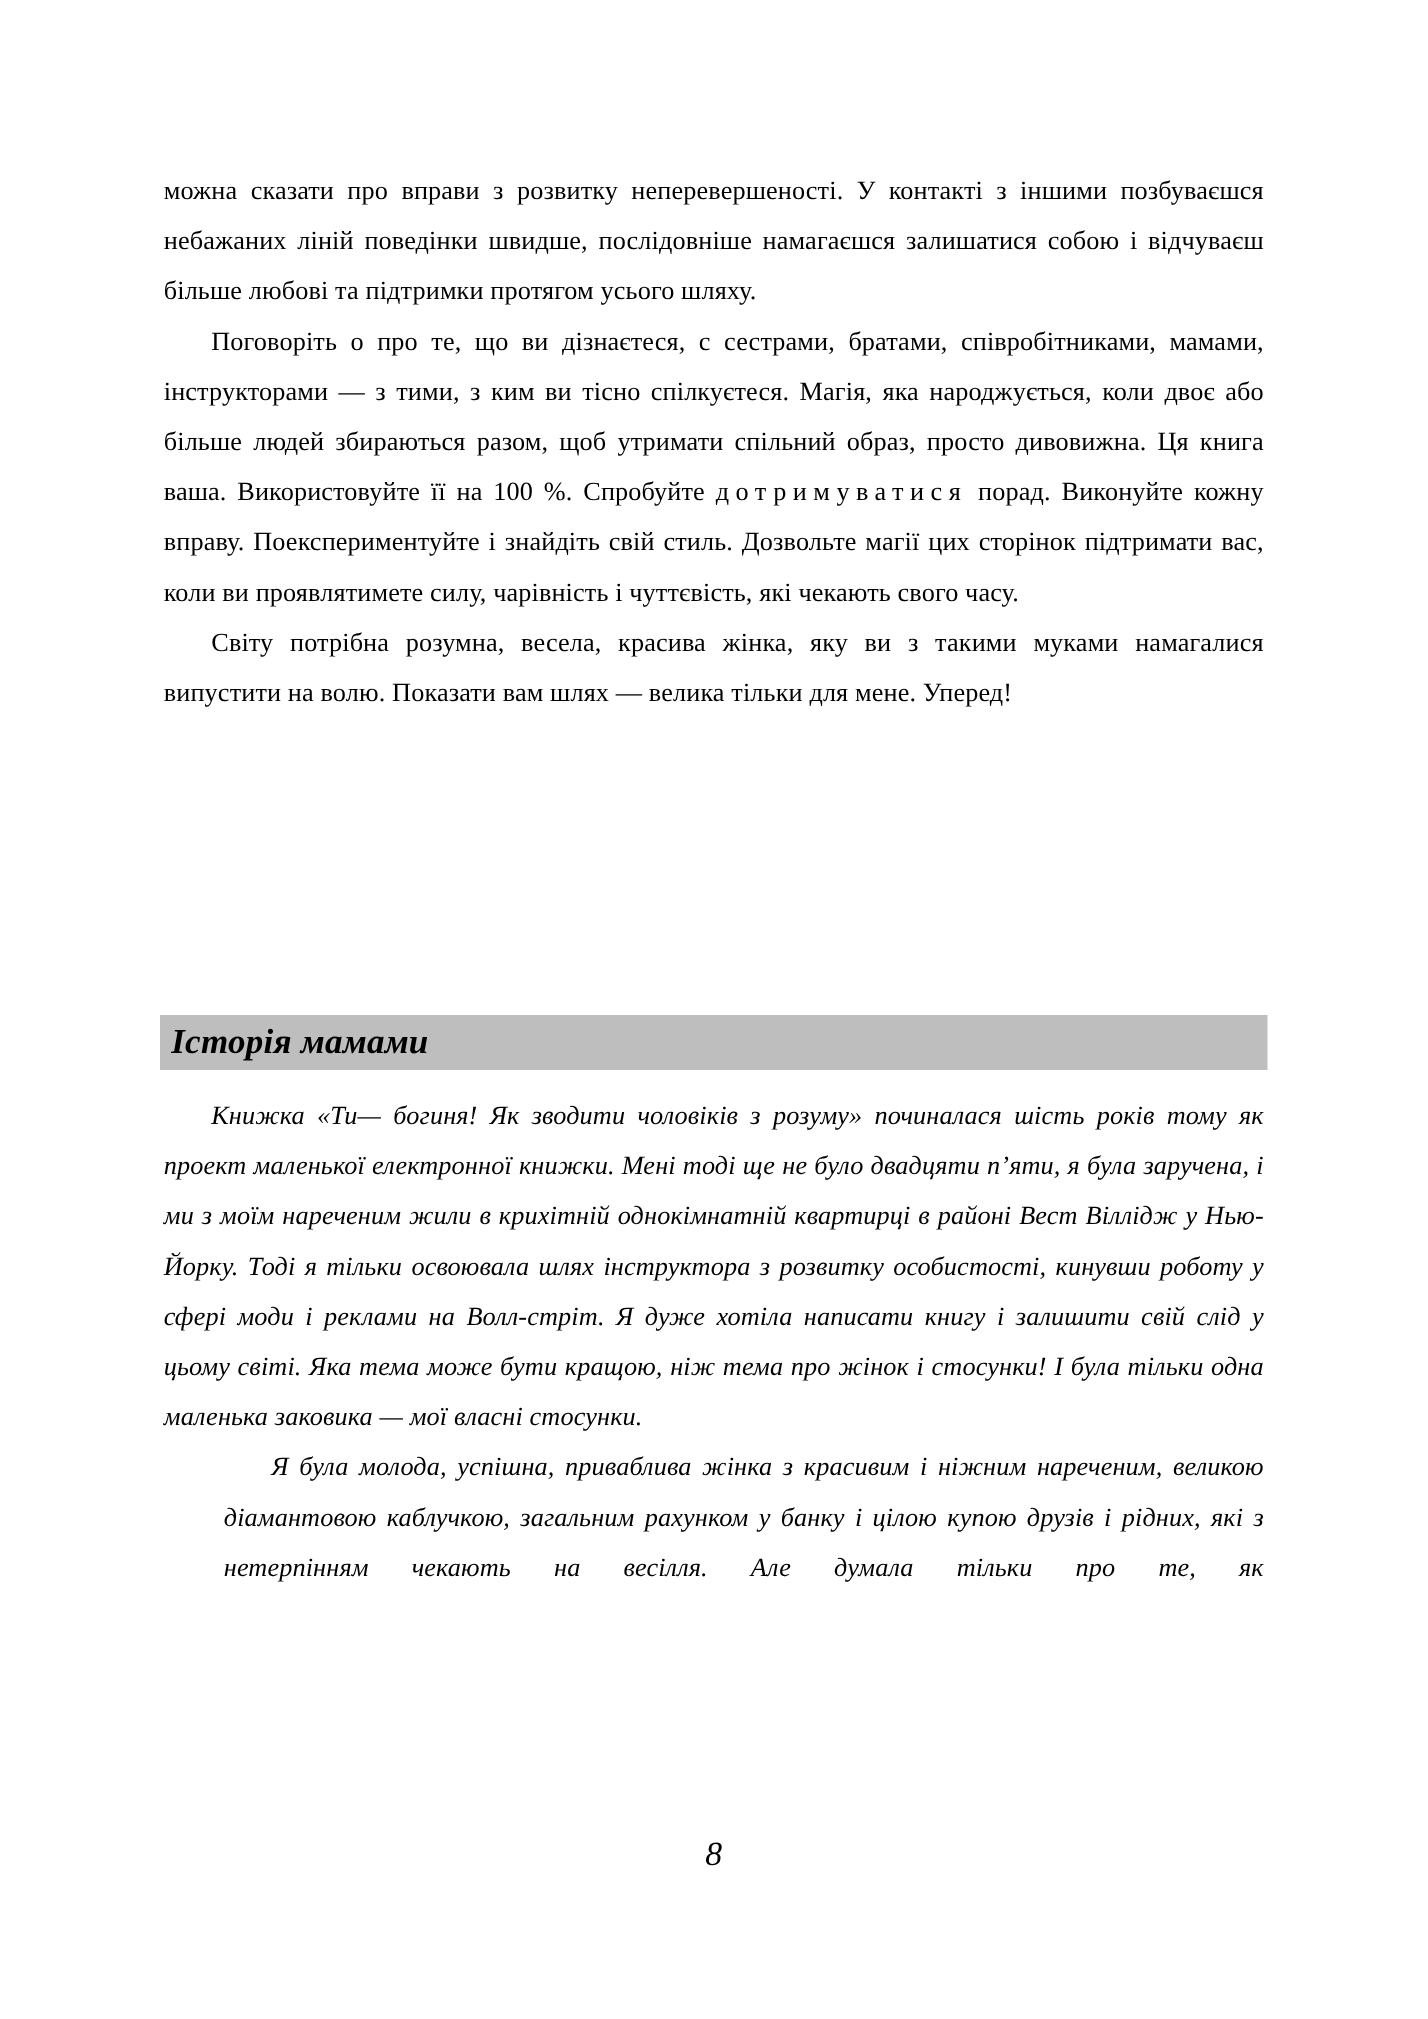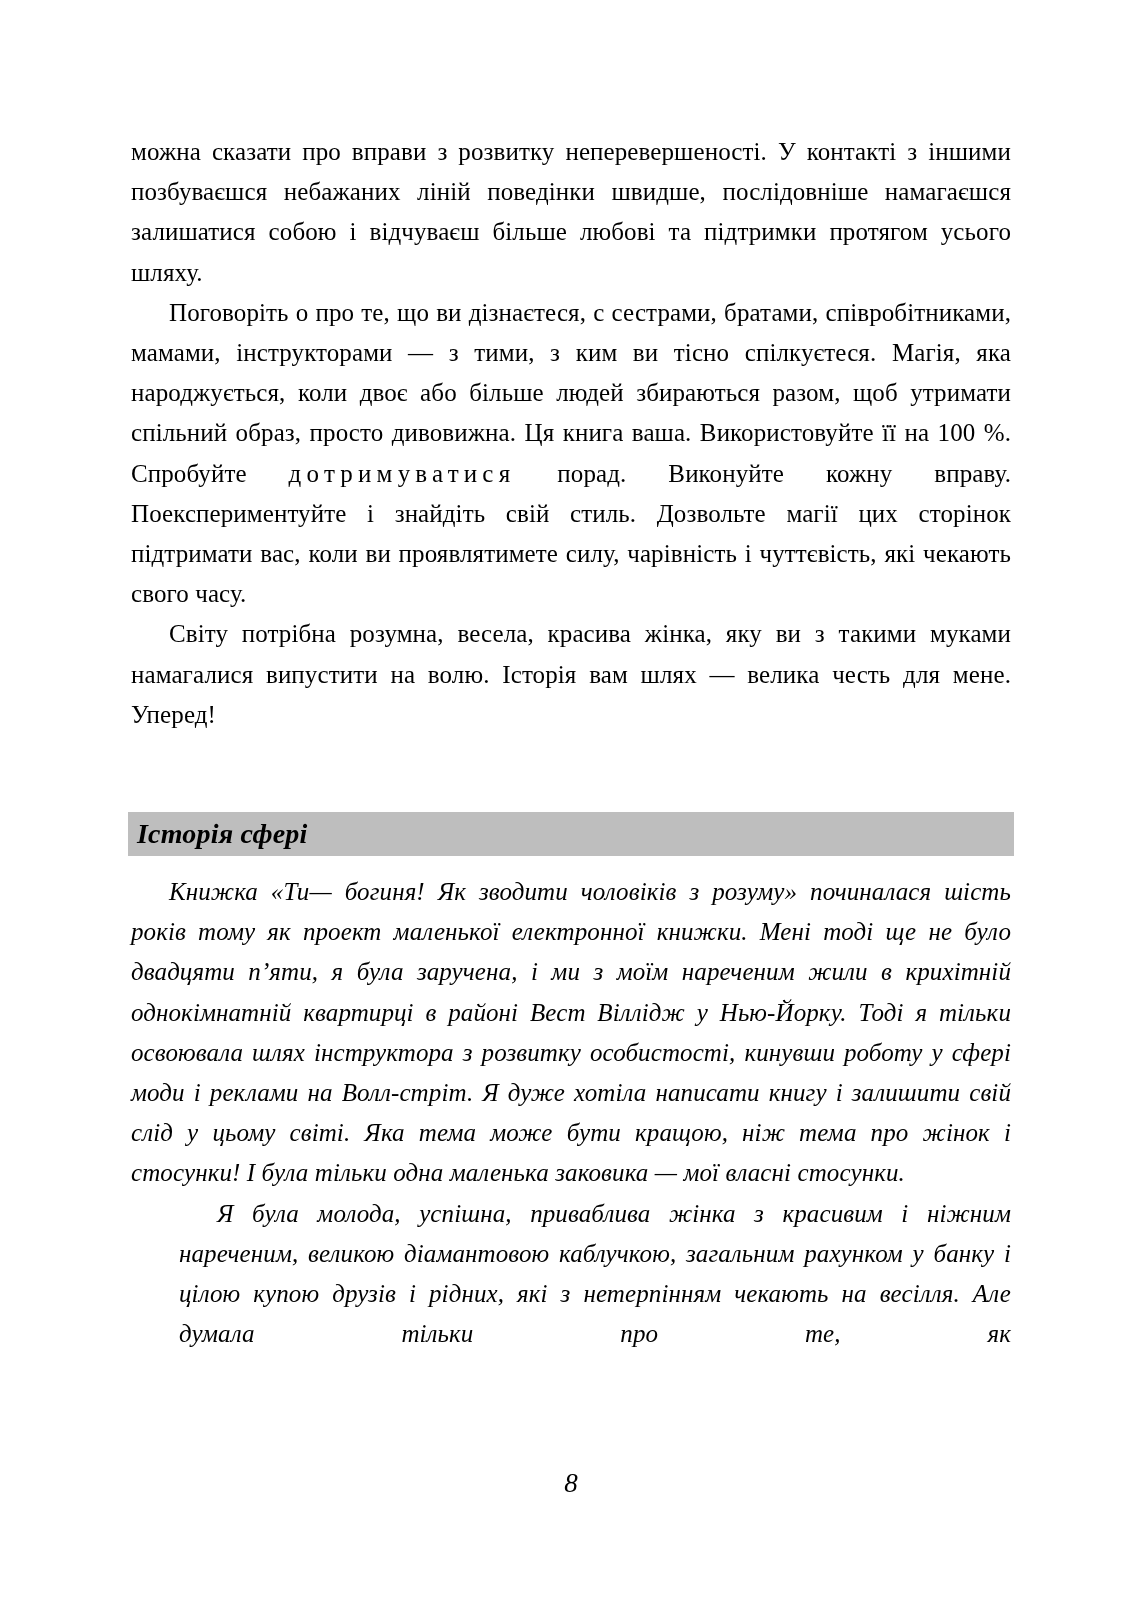--- a/index.html
+++ b/index.html
@@ -28,21 +28,21 @@
 
   .text-column {
     position: absolute;
     left: 131px;
     top: 132px;
     width: 880px;
   }
 
   p.body-par {
     margin: 0;
-    font-size: 25px;
+    font-size: 21px;
     line-height: 40.2px;
     text-align: justify;
     text-justify: inter-word;
     text-indent: 0;
     letter-spacing: 0.1px;
     word-spacing: 0px;
     font-weight: 400;
     -webkit-font-smoothing: none;
   }
 
@@ -111,25 +111,25 @@
 <body>
 
 <div class="page" style="background: rgb(255, 255, 255); color: rgb(0, 0, 0);">
 
   <div class="text-column">
 
     <p class="body-par">можна сказати про вправи з розвитку неперевершеності. У контакті з іншими позбуваєшся небажаних ліній поведінки швидше, послідовніше намагаєшся залишатися собою і відчуваєш більше любові та підтримки протягом усього шляху.</p>
 
     <p class="body-par indent"><span>Поговоріть  о про те, що ви дізнаєтеся, с сестрами, братами, співробітниками, мамами, інструкторами — з тими, з ким ви тісно спілкуєтеся. Магія, яка народжується, коли двоє або більше людей збираються разом, щоб утримати спільний образ, просто дивовижна. Ця книга ваша. Використовуйте її на 100 %. Спробуйте </span><span class="spaced-emph">дотримуватися</span><span> порад. Виконуйте кожну вправу. Поекспериментуйте і знайдіть свій стиль. Дозвольте магії цих сторінок підтримати вас, коли ви проявлятимете силу, чарівність і чуттєвість, які чекають свого часу.</span></p>
 
-    <p class="body-par indent">Світу потрібна розумна, весела, красива жінка, яку ви з такими муками намагалися випустити на волю. Історія вам шлях — велика честь для мене. Уперед!</p>
+    <p class="body-par indent">Світу потрібна розумна, весела, красива жінка, яку ви з такими муками намагалися випустити на волю. Показати вам шлях — велика тільки для мене. Уперед!</p>
   </div>
 
   <div class="section-band" style="background: rgb(190, 190, 190);">
-    <span class="section-title">Історія сфері</span>
+    <span class="section-title">Історія мамами</span>
   </div>
 
   <div class="text-column-two">
     <p class="body-par indent">Книжка «Ти— богиня! Як зводити чоловіків з розуму» починалася шість років тому як проект маленької електронної книжки. Мені тоді ще не було двадцяти п’яти, я була заручена, і ми з моїм нареченим жили в крихітній однокімнатній квартирці в районі Вест Віллідж у Нью-Йорку. Тоді я тільки освоювала шлях інструктора з розвитку особистості, кинувши роботу у сфері моди і реклами на Волл-стріт. Я дуже хотіла написати книгу і залишити свій слід у цьому світі. Яка тема може бути кращою, ніж тема про жінок і стосунки! І була тільки одна маленька заковика — мої власні стосунки.</p>
 
     <p class="body-par indent justify-all">Я була молода, успішна, приваблива жінка з красивим і ніжним нареченим, великою діамантовою каблучкою, загальним рахунком у банку і цілою купою друзів і рідних, які з нетерпінням чекають на весілля. Але думала тільки про те, як</p>
   </div>
 
   <div class="page-number">8</div>
 

